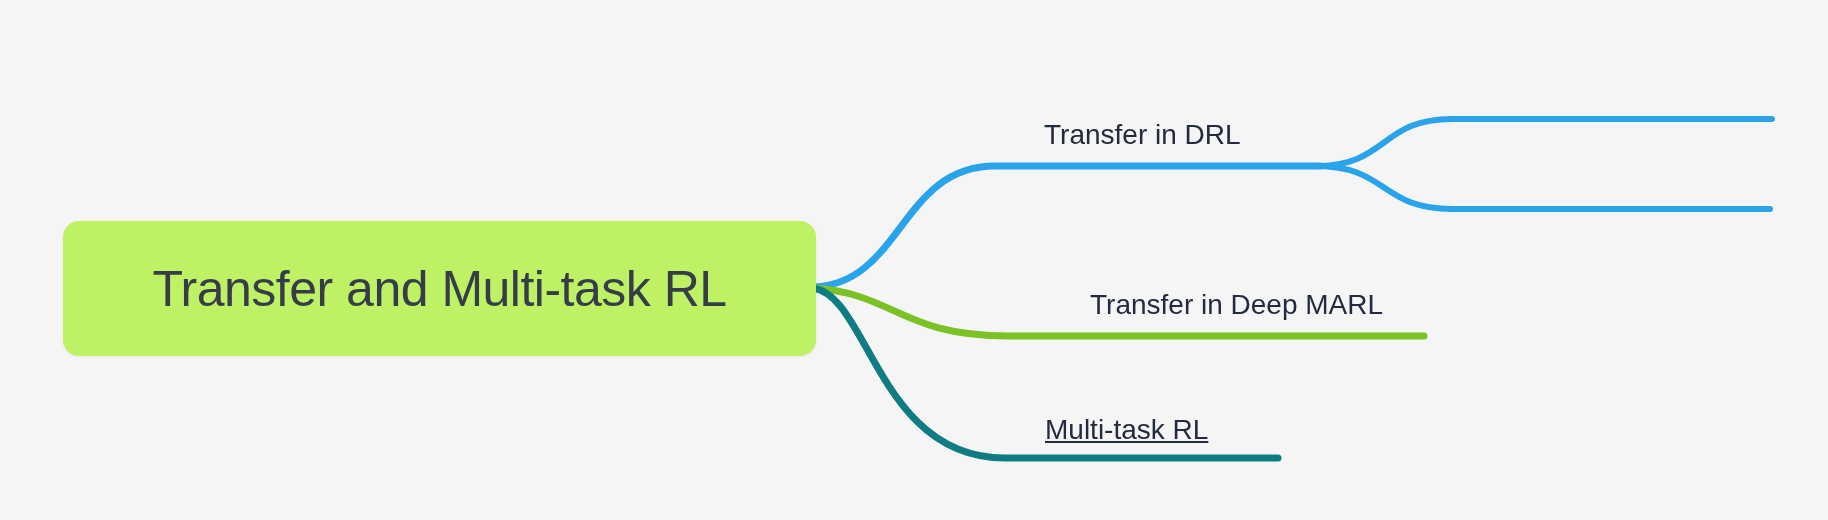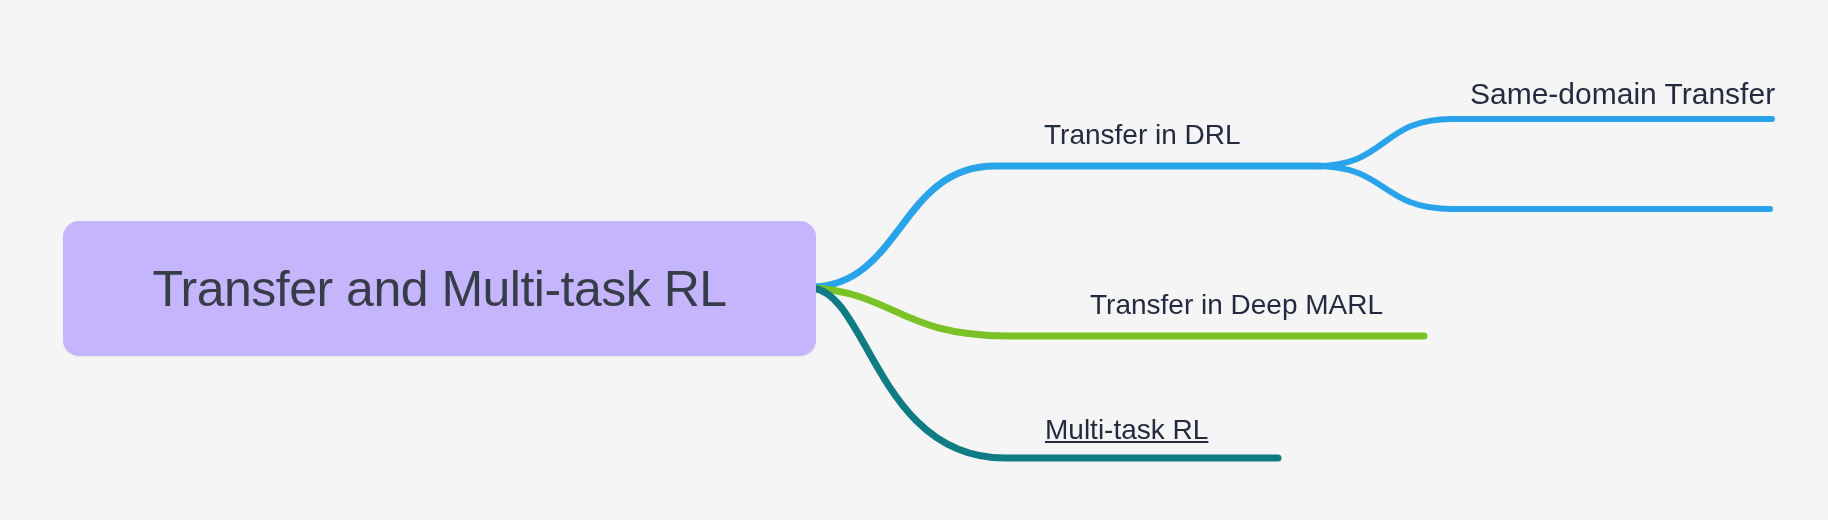--- a/index.html
+++ b/index.html
@@ -20,21 +20,21 @@
     left: 0; top: 0;
     width: 1828px;
     height: 520px;
   }
   .root-node {
     position: absolute;
     left: 63px;
     top: 221px;
     width: 753px;
     height: 135px;
-    background: #c4b5fd;
+    background: #bef264;
     border-radius: 16px;
     box-shadow: 0 1px 3px rgba(0,0,0,0.05);
     display: flex;
     align-items: center;
     justify-content: center;
     cursor: default;
   }
   .root-node .root-label {
     font-size: 50px;
     font-weight: 400;
@@ -74,20 +74,19 @@
 
     <path d="M 812 288 C 868 293, 878 458, 1005 458 L 1278 458" stroke-width="7" stroke-linecap="round" stroke-linejoin="round" stroke="#0f7c84"></path>
   </svg>
 
   <div class="root-node">
     <span class="root-label">Transfer and Multi-task RL</span>
   </div>
 
   <div class="node-label level-1 lbl-transfer-drl">Transfer in DRL</div>
 
-  <div class="node-label level-2 lbl-same-domain">Same-domain Transfer</div>
 
 
   <div class="node-label level-1 lbl-deep-marl">Transfer in Deep MARL</div>
 
   <div class="node-label level-1 lbl-multitask">Multi-task RL</div>
 
 </div>
 
 </body></html>

